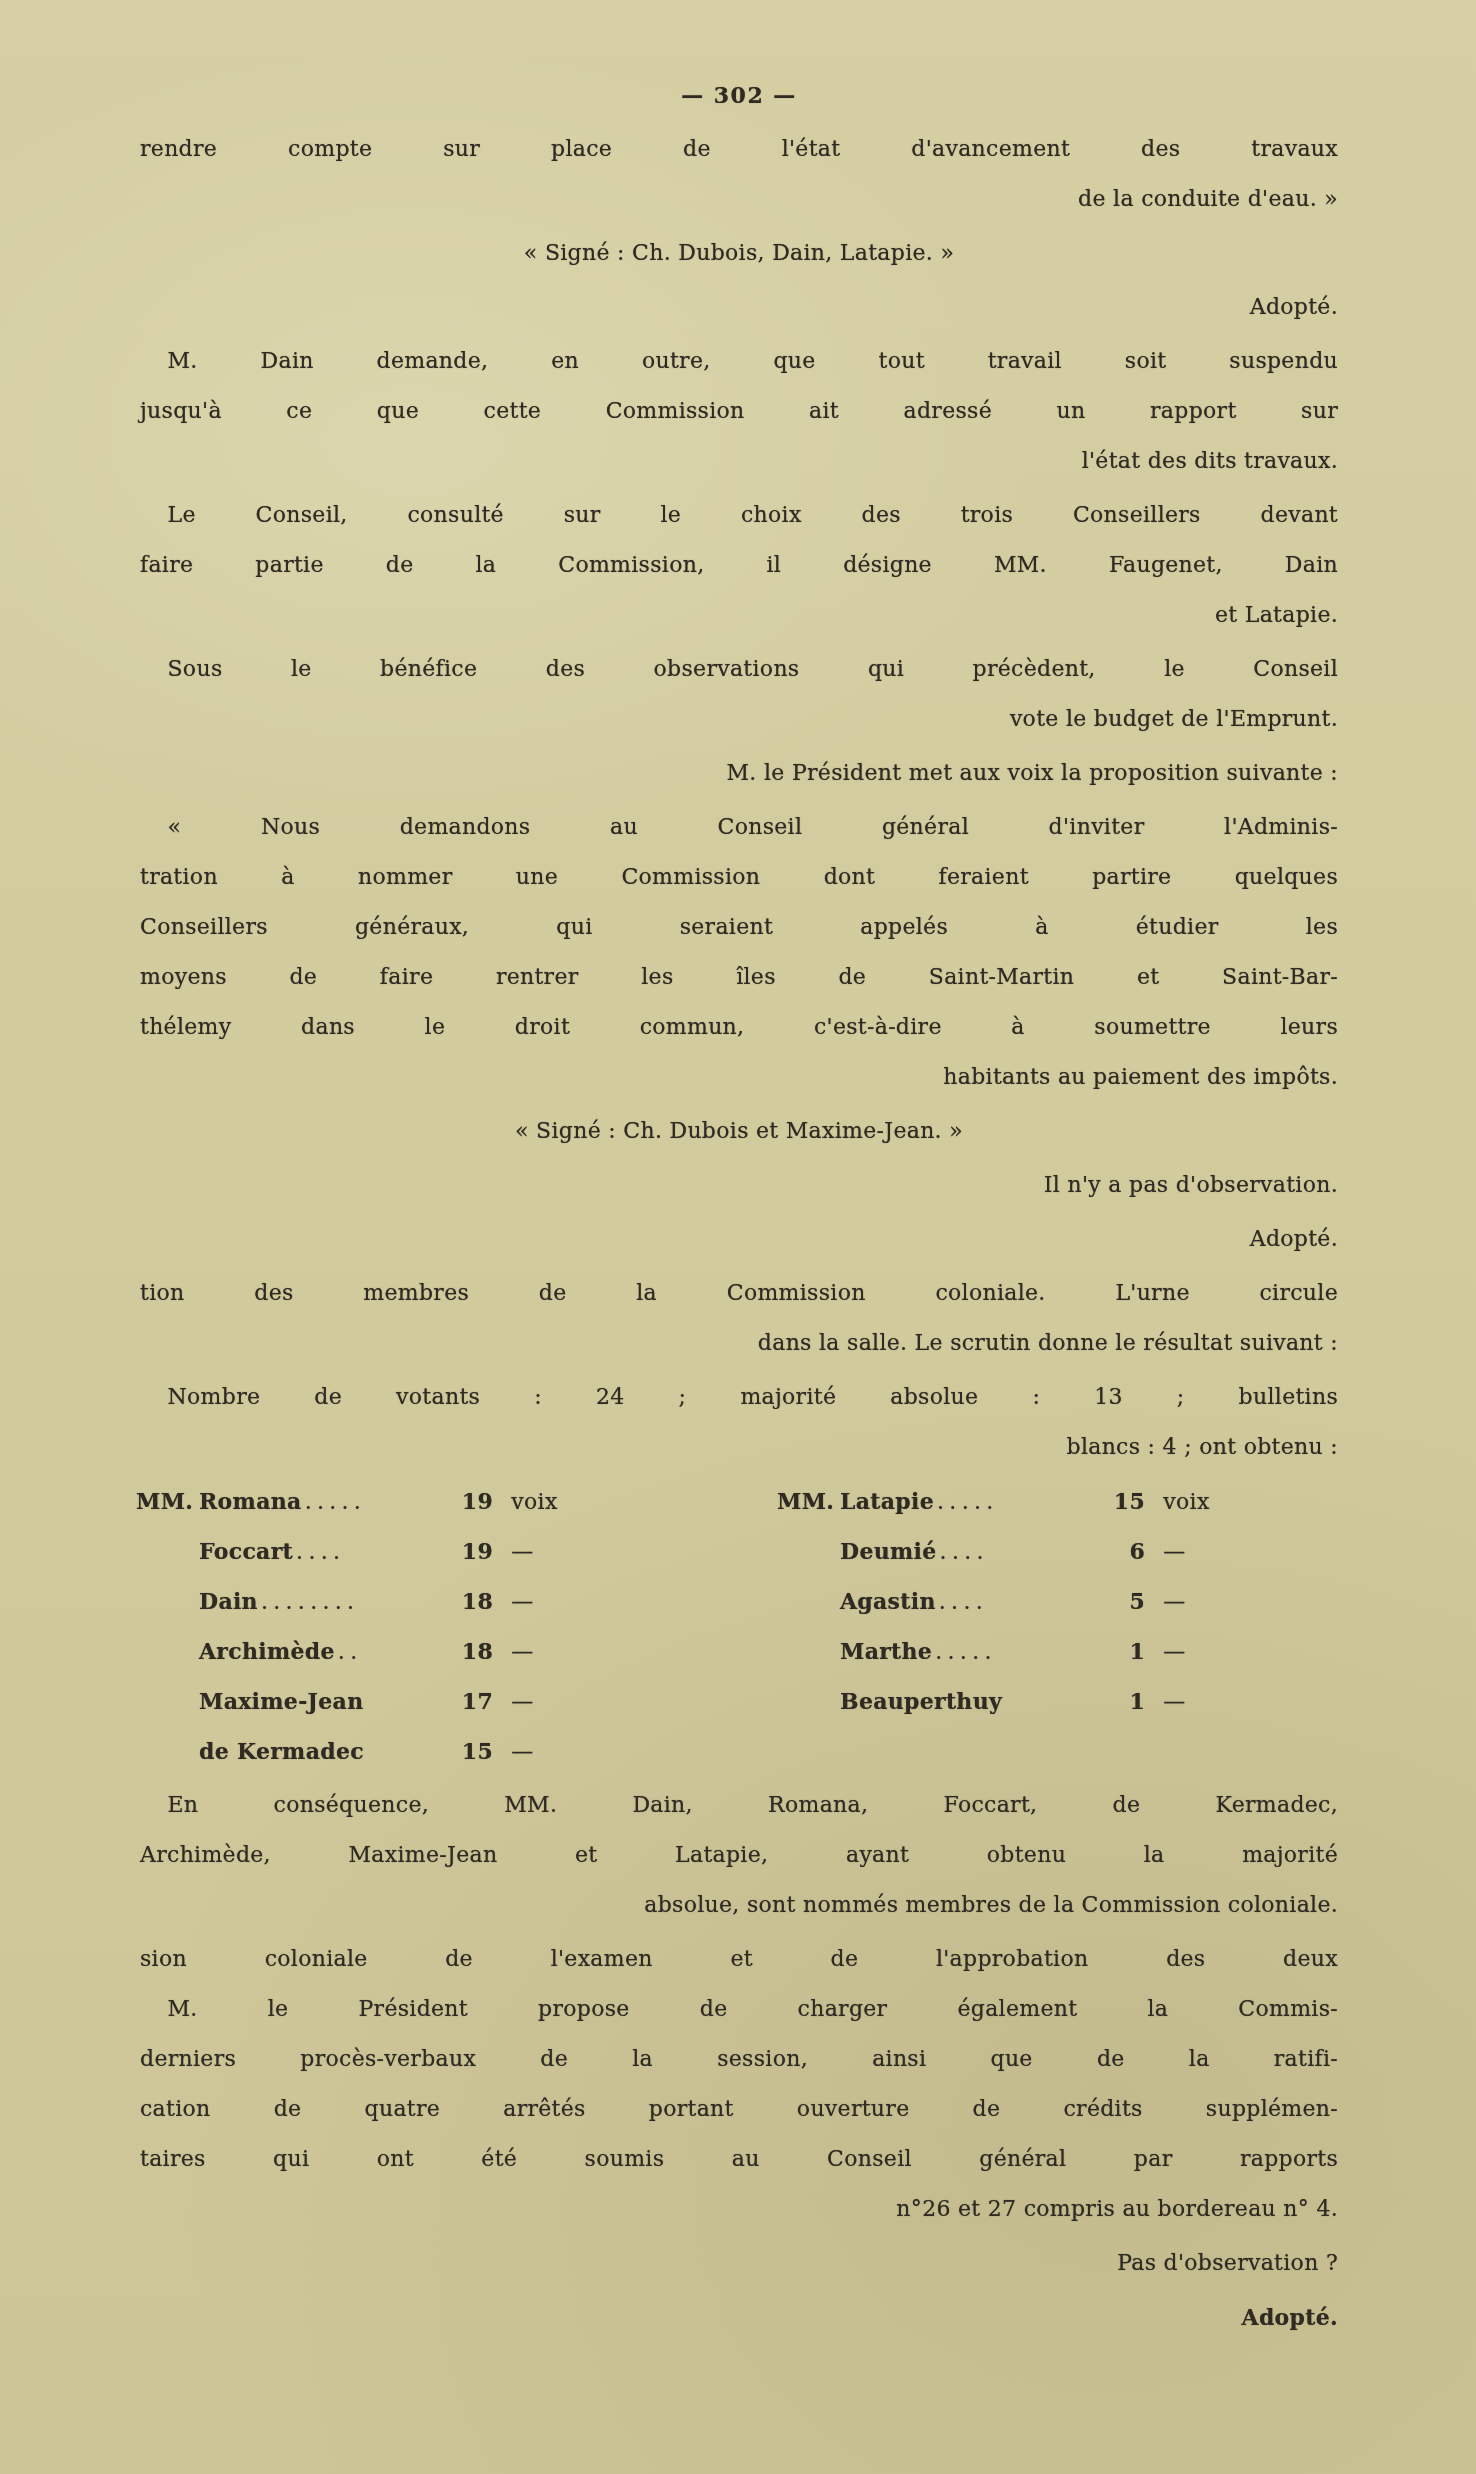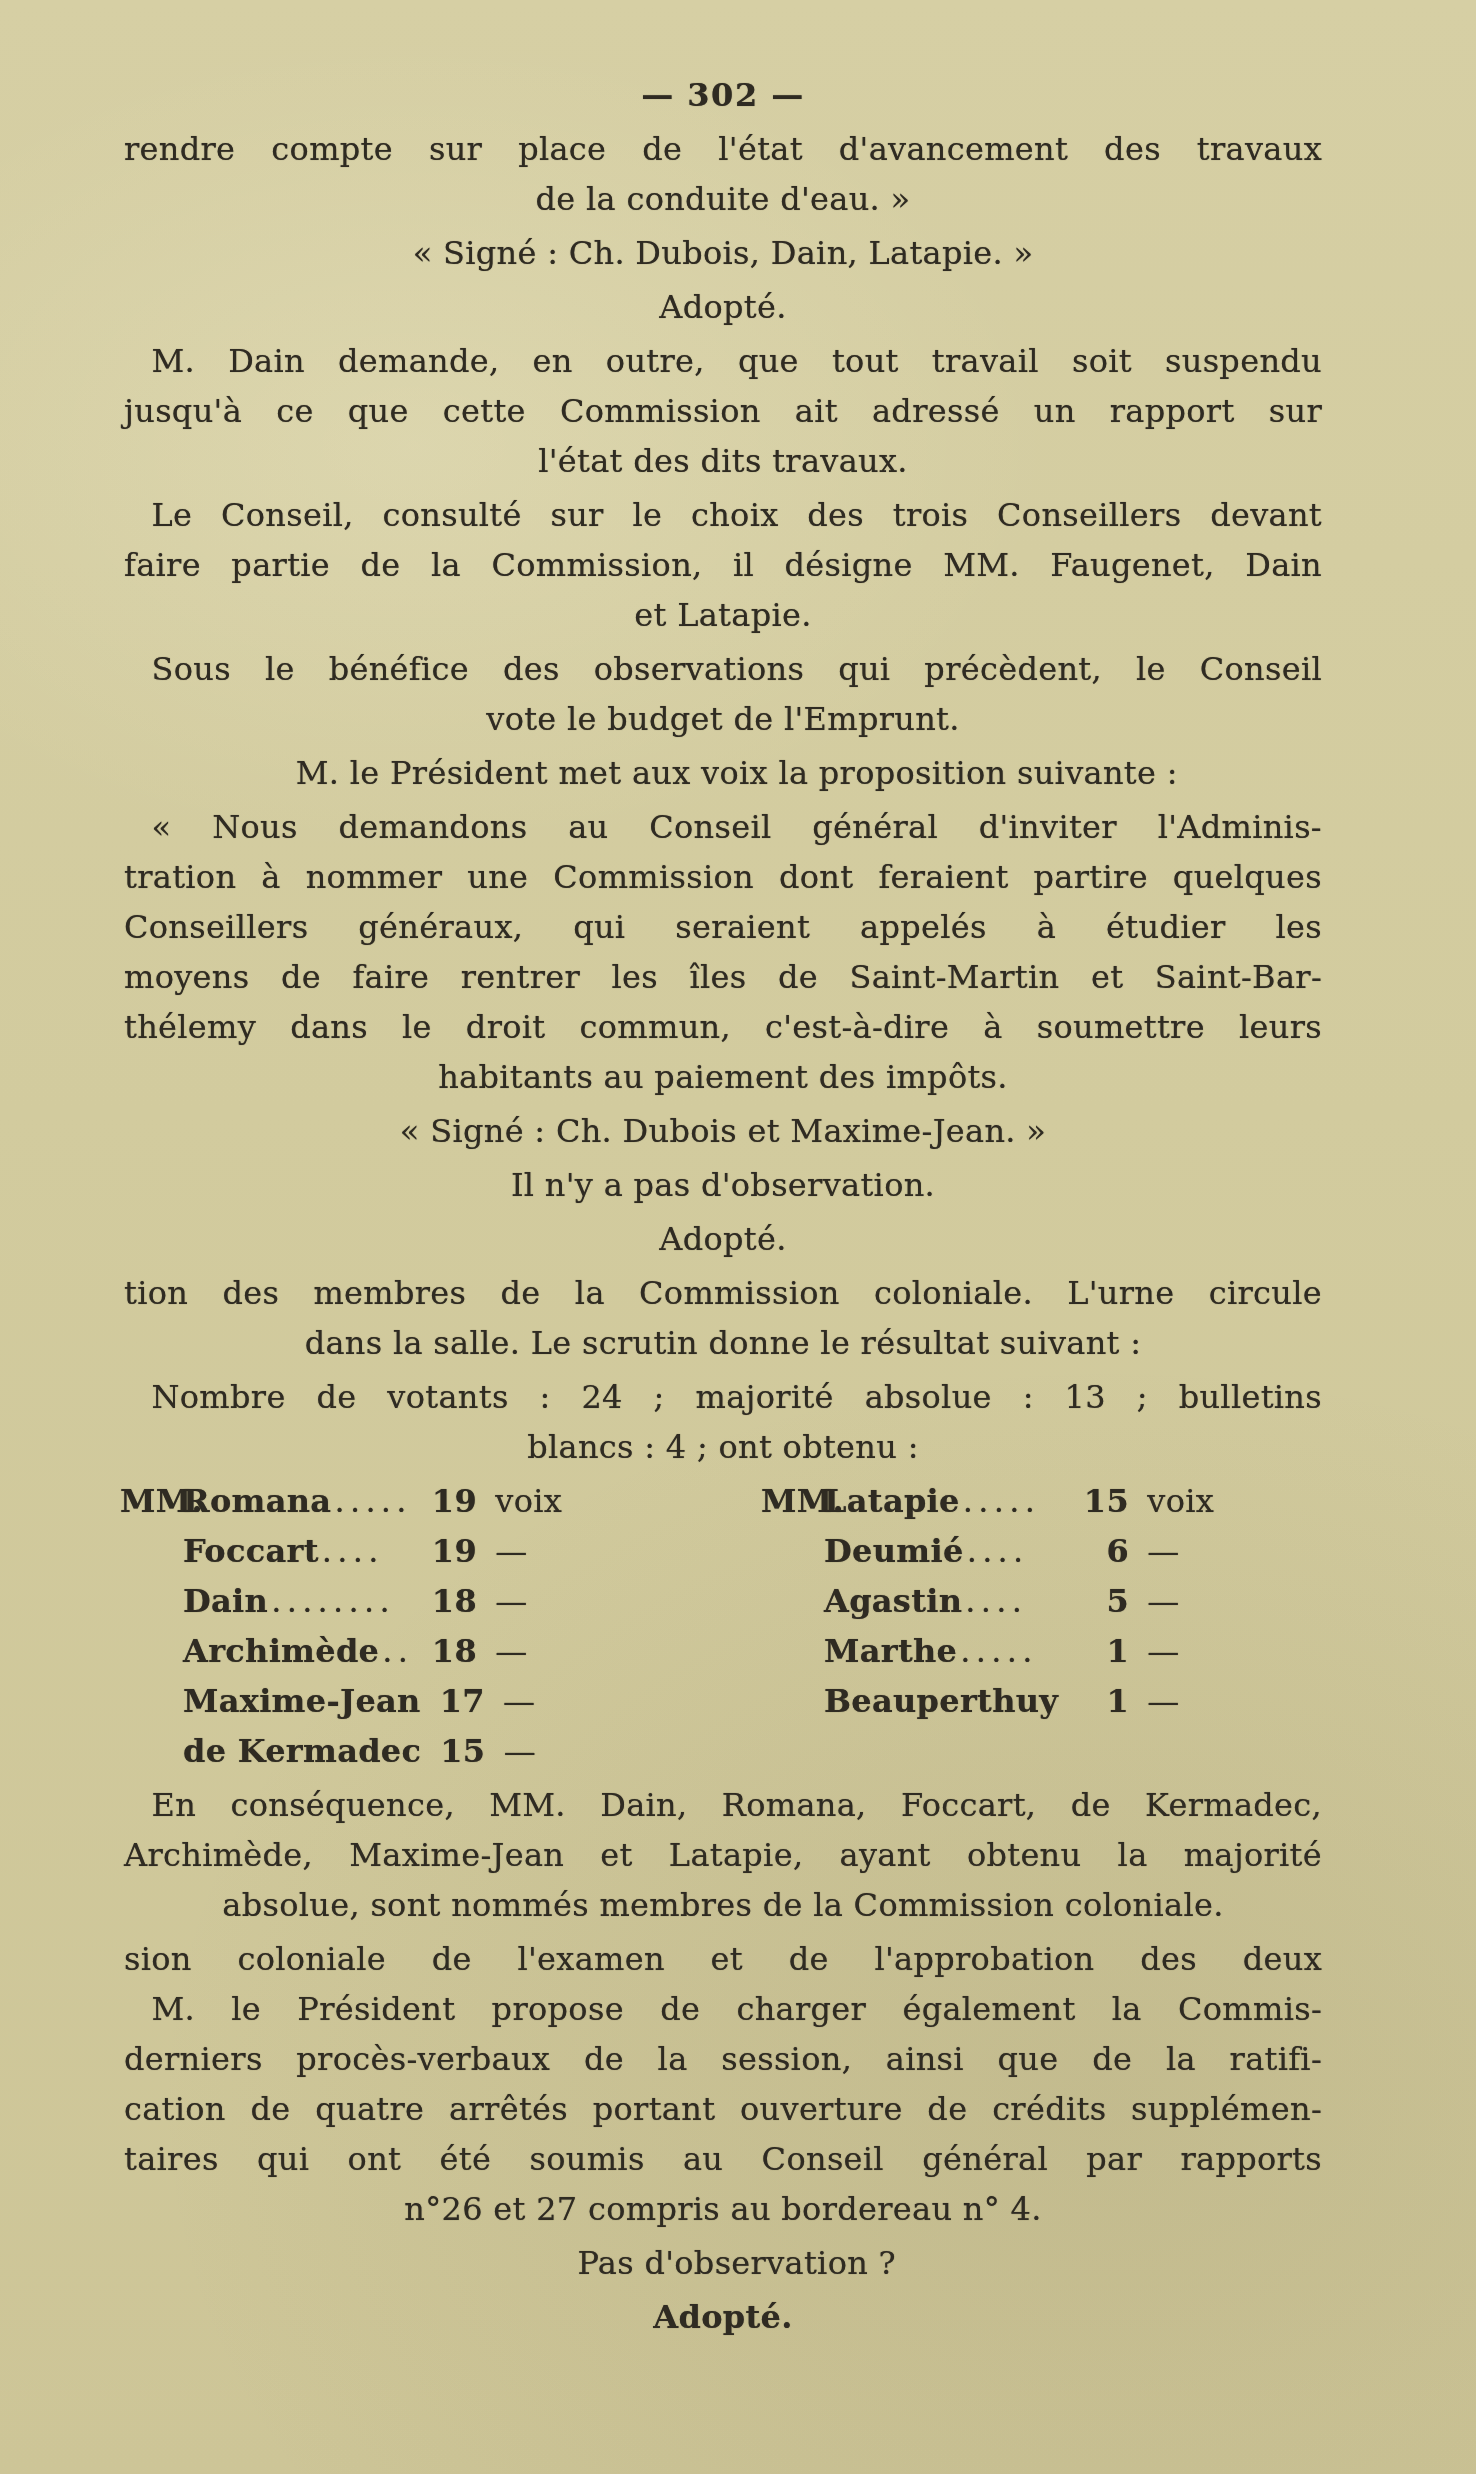--- a/index.html
+++ b/index.html
@@ -14,29 +14,29 @@
       radial-gradient(1068px 687px at 28% 18%, rgba(255,252,228,0.18), rgba(255,252,228,0) 60%),
       radial-gradient(1374px 1068px at 75% 85%, rgba(92,82,44,0.10), rgba(92,82,44,0) 70%),
       linear-gradient(180deg, #d6cfa4 0%, #d2cb9e 45%, #cdc597 100%);
     font-family: "DejaVu Serif", "Liberation Serif", serif;
     color: #2f2b22;
     overflow: hidden;
   }
 
   .text-block {
     position: absolute;
-    left: 120px;
+    left: 136px;
     top: 70px;
     width: 1206px;
-    font-size: 32px;
+    font-size: 22px;
     letter-spacing: 0.3px;
     text-shadow: 0 0 0.9px rgba(47,43,34,0.65);
   }
 
-  .ln { display: block; height: 50px; line-height: 50px; text-align: center; }
+  .ln { display: block; height: 50px; line-height: 50px; text-align: right; }
   .jl { text-align: justify; text-align-last: justify; }
   .il { text-indent: 27.5px; }
   .cl { text-align: left; text-align-last: center; }
   .hv { font-weight: bold; }
 
   .pagenum {
     height: 50px; line-height: 50px;
     text-align: center; text-align-last: center;
     font-weight: bold; letter-spacing: 1.5px;
   }

